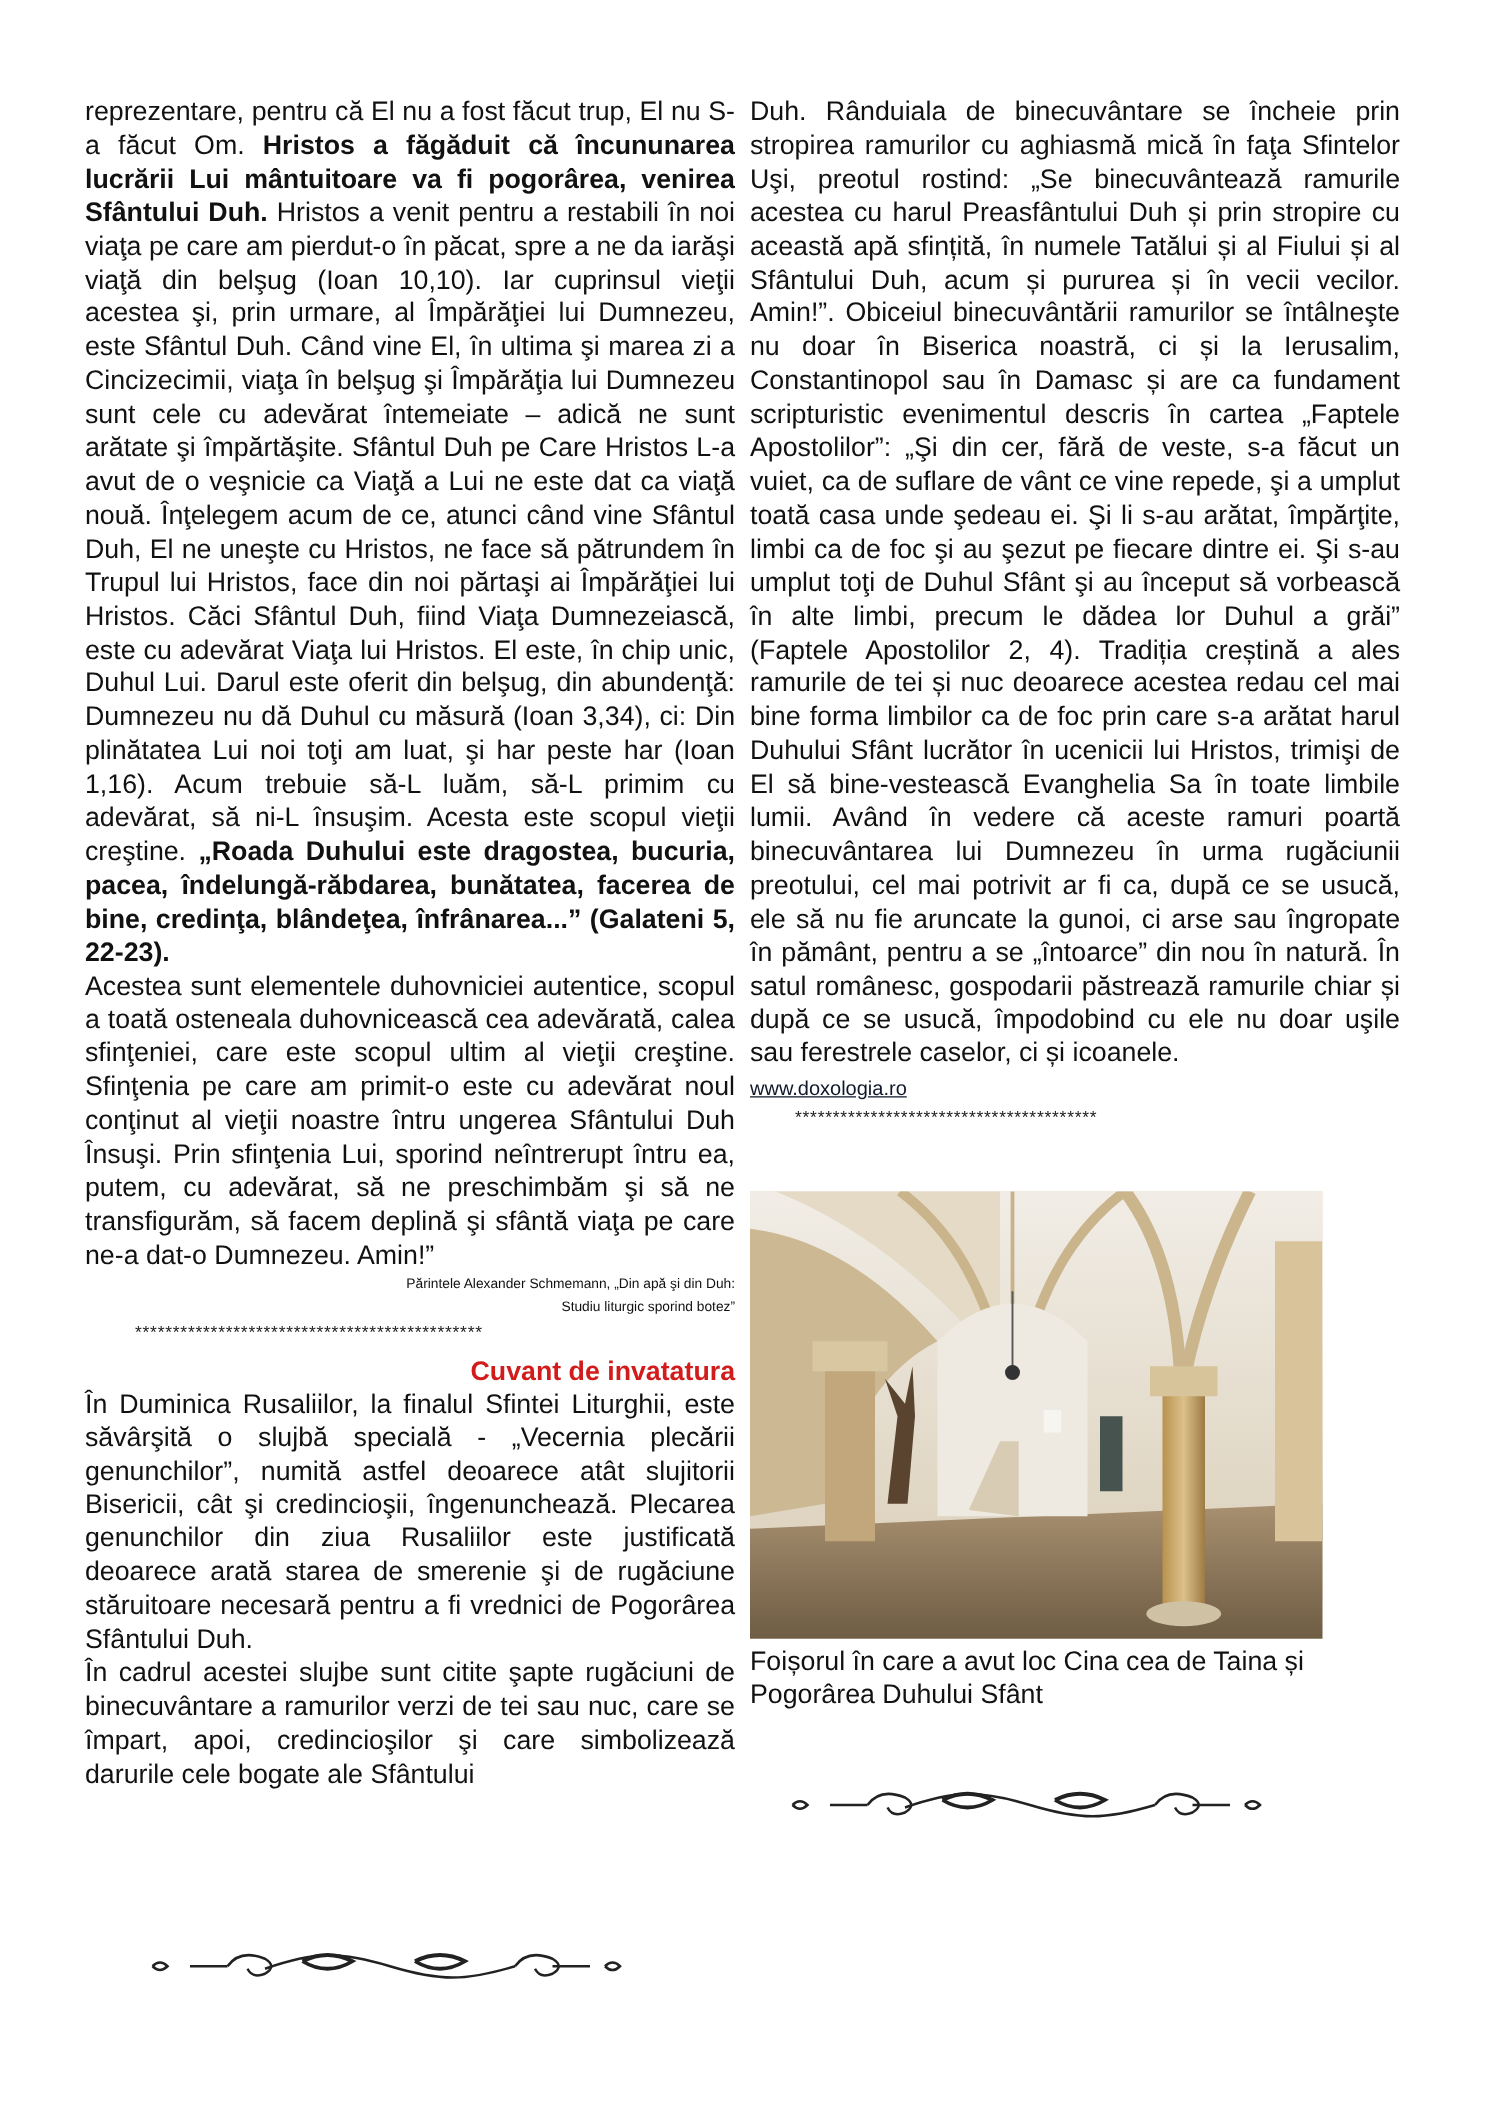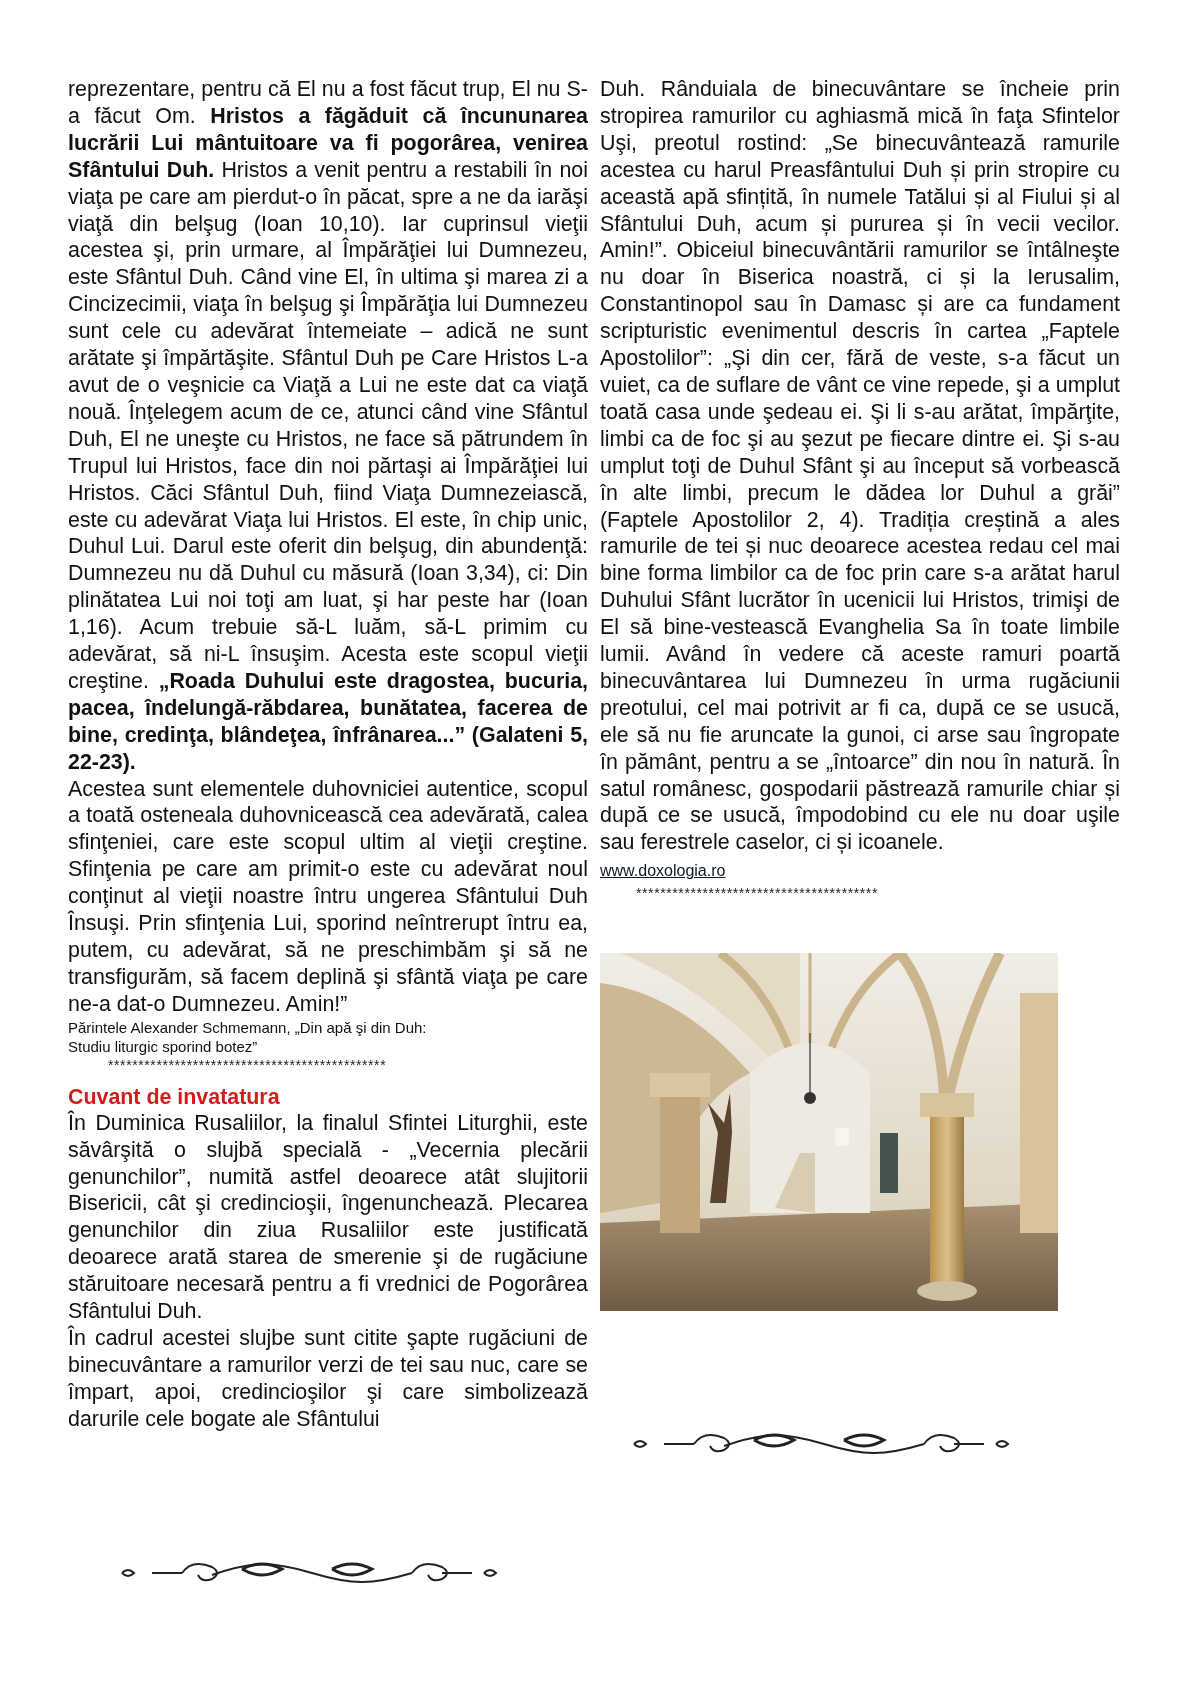--- a/index.html
+++ b/index.html
@@ -4,27 +4,27 @@
 <style>
   html, body { margin: 0; padding: 0; background: #ffffff; }
   body { width: 1190px; height: 1683px; position: relative; overflow: hidden;
          font-family: "Liberation Sans", sans-serif; color: #111; }
   .page { position: absolute; left: 68px; top: 76px; width: 1058px; height: 1580px;
           display: flex; gap: 12px; }
   .col { width: 520px; font-size: 21.4px; line-height: 26.9px; text-align: justify; }
   .col p { margin: 0; }
   .b { font-weight: bold; }
   .i { }
-  .cite { font-size: 15px; line-height: 19px; text-align: left; margin: 0; }
+  .cite { font-size: 11px; line-height: 19px; text-align: right; margin: 0; }
   .stars { font-size: 14px; line-height: 16px; letter-spacing: 0.6px; color: #222;
            white-space: nowrap; overflow: hidden; }
   .stars.left { padding-left: 40px; margin-top: 1px; }
   .stars.right { padding-left: 36px; margin-top: 2px; }
   .section-title { color: #d21c1c; font-weight: bold; font-size: 21.4px;
-                   line-height: 26px; margin-top: 11px; text-align: left; }
+                   line-height: 26px; margin-top: 11px; text-align: right; }
   .link { color: #0f172a; text-decoration: underline; font-size: 16px; line-height: 20px;
           display: inline-block; margin-top: 4px; cursor: pointer; }
   .photo { width: 458px; height: 358px; margin-top: 52px; position: relative; overflow: hidden;
            background: linear-gradient(180deg,#e9e3d6 0%,#ddd2bc 35%,#c9b48f 62%,#8f7a5a 82%,#7a6a52 100%); }
   .photo svg { position: absolute; left: 0; top: 0; }
   .caption { font-size: 21.4px; line-height: 26px; text-align: left; margin-top: 5px; }
   .ornament { position: absolute; }
   .ornament svg { display: block; }
 </style>
 </head>
@@ -91,20 +91,23 @@
         <rect x="50" y="120" width="60" height="24" fill="#d9c7a2"></rect>
         <path d="M110 250 L118 180 L108 150 L124 170 L130 140 L132 180 L126 250 Z" fill="#5a4430"></path>
         <line x1="210" y1="80" x2="210" y2="140" stroke="#555" stroke-width="1.5"></line>
         <circle cx="210" cy="145" r="6" fill="#333"></circle>
         <rect x="420" y="40" width="38" height="240" fill="#d9c39a"></rect>
         <rect x="280" y="180" width="18" height="60" fill="#47534e"></rect>
         <rect x="235" y="175" width="14" height="18" fill="#f7f5f0"></rect>
       </svg>
     </div>
 
+    <div class="caption">
+      <span class="i">Foișorul</span><span> în care a avut loc Cina cea de Taina și Pogor</span><span class="i">âre</span><span>a </span><span class="i">Duhului Sfâ</span><span>nt</span>
+    </div>
   </div>
 </div>
 
 <div class="ornament" style="left:112px; top:1557px;">
   <svg width="400" height="30" viewBox="0 0 400 30">
     <g fill="none" stroke="#222" stroke-width="2">
       <path d="M10 16 q6 -6 12 0 q-6 6 -12 0"></path>
       <path d="M40 16 L70 16"></path>
       <path d="M70 16 q10 -14 30 -6 q10 6 0 12 q-10 4 -14 -4"></path>
       <path d="M100 18 C140 4 160 4 200 16 C240 28 260 28 300 16"></path>

